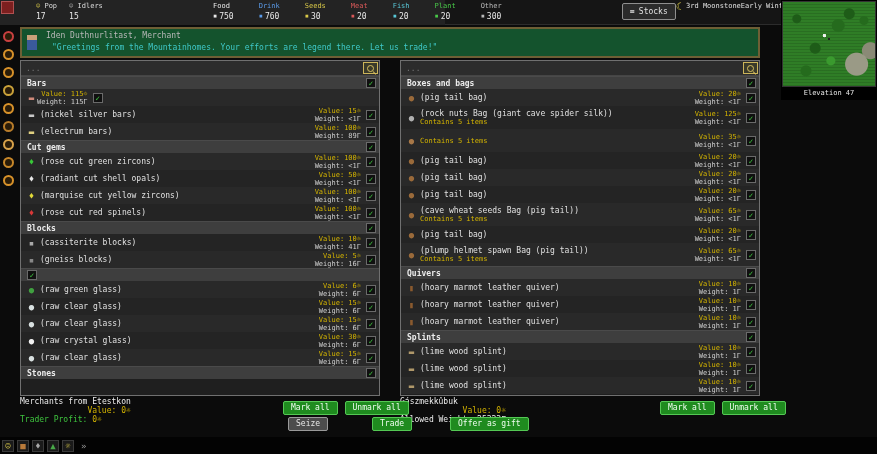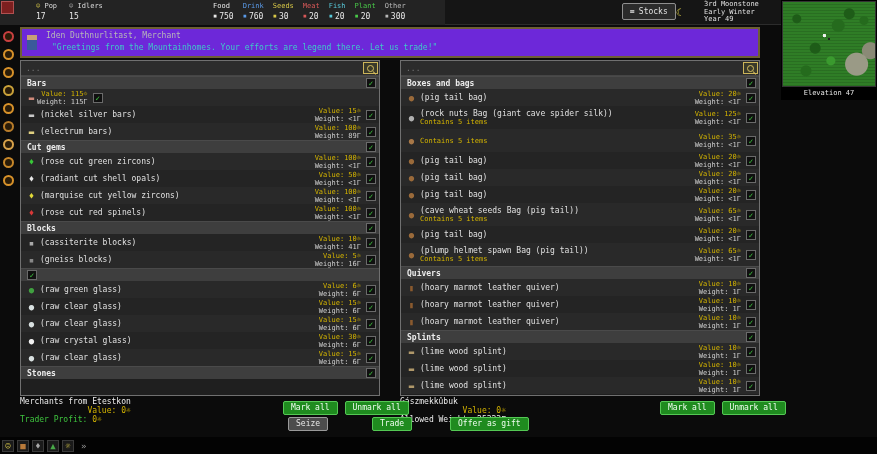--- a/index.html
+++ b/index.html
@@ -9,26 +9,26 @@
 
   
   .topbar{position:absolute;left:0;top:0;width:781px;height:25px;background:#151515;border-bottom:1px solid #2c2c2c;}
   .topbar-left{position:absolute;left:0;top:0;width:445px;height:25px;background:#232323;}
   .corner-icon{position:absolute;left:1px;top:1px;width:13px;height:13px;background:#7c1f1f;border:1px solid #b05050;}
   .popblock{position:absolute;left:36px;top:1px;display:flex;gap:12px;}
   .stat-col{display:flex;flex-direction:column;align-items:flex-start;}
   .stat-lbl{font-size:7px;line-height:10px;white-space:nowrap;}
   .stat-val{font-size:8px;line-height:11px;color:#e8e8e8;display:flex;align-items:center;gap:2px;}
   .stat-ico{font-size:7px;}
-  .stats{position:absolute;left:213px;top:1px;display:flex;gap:9px;}
+  .stats{position:absolute;left:213px;top:1px;display:flex;gap:25px;}
   .stocks-btn{position:absolute;left:622px;top:3px;height:17px;display:flex;align-items:center;gap:4px;
               padding:0 7px;background:#2b2b2b;border:1px solid #8f8f8f;border-radius:2px;color:#e0e0e0;font-size:8px;}
   .date-block{position:absolute;left:676px;top:1px;display:flex;align-items:center;gap:4px;}
   .moon{color:#e8d848;font-size:10px;}
-  .date-lines{display:flex;flex-direction:column;font-size:7px;line-height:7.5px;color:#e0e0e0;white-space:nowrap;margin-left:18px;}
+  .date-lines{display:flex;font-size:7px;line-height:7.5px;color:#e0e0e0;white-space:nowrap;}
 
   
   .map-wrap{position:absolute;right:0;top:0;width:96px;height:100px;background:#000;}
   .minimap{position:absolute;left:1px;top:1px;width:94px;height:86px;border:1px solid #333;
     background-color:#2f7d26;
     background-image:
       radial-gradient(circle at 45% 40%, #f0f0f0 0 1.5px, transparent 2px),
       radial-gradient(circle at 50% 44%, #222 0 1px, transparent 1.5px),
       radial-gradient(circle at 80% 74%, #9a9a86 0 11px, transparent 12px),
       radial-gradient(circle at 95% 58%, #8a8a76 0 8px, transparent 9px),
@@ -40,21 +40,21 @@
       radial-gradient(circle at 72% 14%, #1e5c18 0 5px, transparent 6px),
       radial-gradient(circle at 88% 22%, #256b1d 0 4px, transparent 5px),
       repeating-linear-gradient(0deg, rgba(0,0,0,.12) 0 1px, transparent 1px 3px);}
   .elevation{position:absolute;left:0;top:89px;width:100%;text-align:center;font-size:7px;color:#e8e8e8;}
 
   
   .sidebar{position:absolute;left:0;top:26px;width:17px;height:410px;display:flex;flex-direction:column;align-items:center;padding-top:5px;gap:7px;}
   .alert{width:11px;height:11px;border-radius:50%;border:2px solid #c8882a;background:#2a1c08;}
 
   
-  .dialog{position:absolute;left:20px;top:27px;width:740px;height:31px;background:#6d28d9;border:2px solid #6e5f35;}
+  .dialog{position:absolute;left:20px;top:27px;width:740px;height:31px;background:#14532d;border:2px solid #6e5f35;}
   .portrait{position:absolute;left:5px;top:6px;width:10px;height:15px;background:linear-gradient(#c8a078 36%,#3a5a9a 36%);}
   .dlg-title{position:absolute;left:24px;top:2px;font-size:8px;color:#b8b8b8;}
   .dlg-quote{position:absolute;left:30px;top:14px;font-size:8px;color:#3fc9c9;white-space:nowrap;}
 
   
   .panel{position:absolute;top:60px;width:360px;height:336px;background:#1f1f1f;border:1px solid #707070;}
   .panel.pl{left:20px;} .panel.pr{left:400px;}
   .searchrow{position:relative;height:15px;background:#2c2c2c;border-bottom:1px solid #454545;}
   .search-input{position:absolute;left:5px;top:1px;width:300px;height:12px;background:transparent;border:none;outline:none;
                 color:#9a9a9a;font:8px "DejaVu Sans Mono",monospace;}

